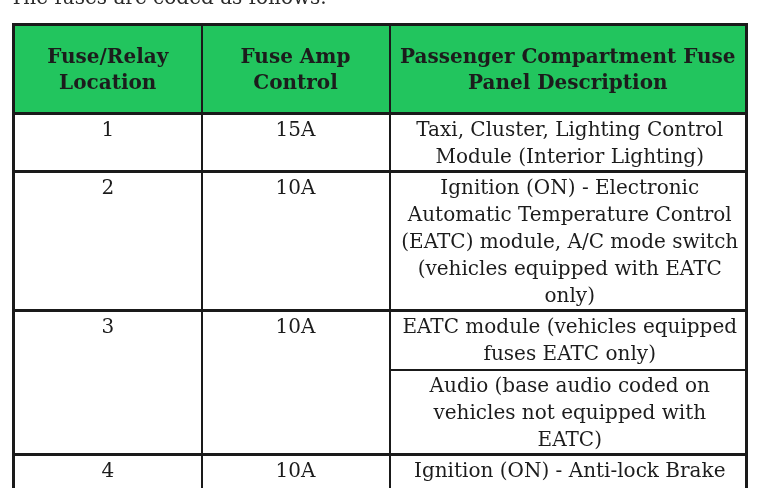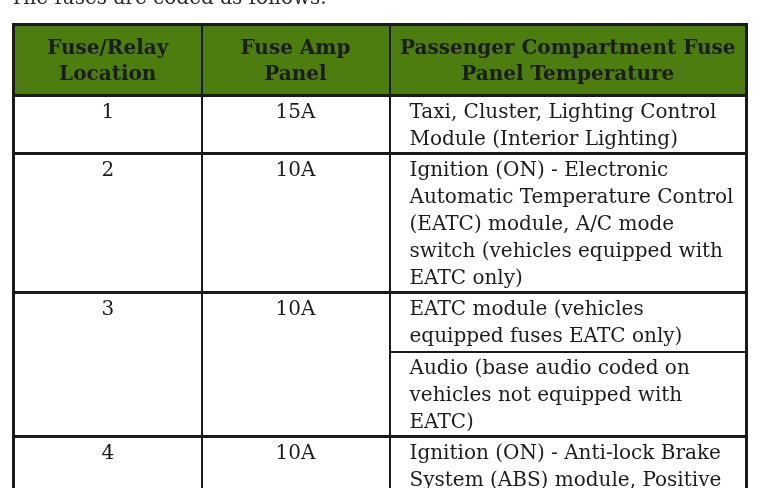--- a/index.html
+++ b/index.html
@@ -38,59 +38,59 @@
   col.c-loc { width: 188px; }
   col.c-amp { width: 188px; }
   col.c-desc { width: 357px; }
   .fuse-table th,
   .fuse-table td {
     border: 2px solid #1a1a1a;
     font-size: 20px;
     overflow: hidden;
   }
   .fuse-table th {
-    background: #4d7c0f;
+    background: #22c55e;
     font-weight: bold;
     text-align: center;
     vertical-align: middle;
     line-height: 26px;
-    padding: 8px 6px;
+    padding: 17px 6px;
   }
   .fuse-table td {
     vertical-align: top;
     line-height: 27px;
     padding: 1px 4px 0 4px;
     background: #ffffff;
   }
   td.cell-loc, td.cell-amp { text-align: center; }
   td.cell-desc {
-    text-align: left;
-    padding-left: 19px;
+    text-align: center;
+    padding-left: 10px;
     padding-right: 6px;
   }
   tr.major-row > td { border-top-width: 3px; }
 </style>
 </head>
 <body>
 
 <div class="page">
 
   <div class="intro-line">The fuses are coded as follows.</div>
 
   <table class="fuse-table">
     <colgroup>
       <col class="c-loc">
       <col class="c-amp">
       <col class="c-desc">
     </colgroup>
     <tbody>
       <tr style="height:54px;">
         <th>Fuse/Relay Location</th>
-        <th>Fuse Amp Panel</th>
-        <th>Passenger Compartment Fuse Panel Temperature</th>
+        <th>Fuse Amp Control</th>
+        <th>Passenger Compartment Fuse Panel Description</th>
       </tr>
 
       <tr class="major-row" style="height:54px;">
         <td class="cell-loc">1</td>
         <td class="cell-amp">15A</td>
         <td class="cell-desc">Taxi, Cluster, Lighting Control Module (Interior Lighting)</td>
       </tr>
 
       <tr class="major-row" style="height:137px;">
         <td class="cell-loc">2</td>

